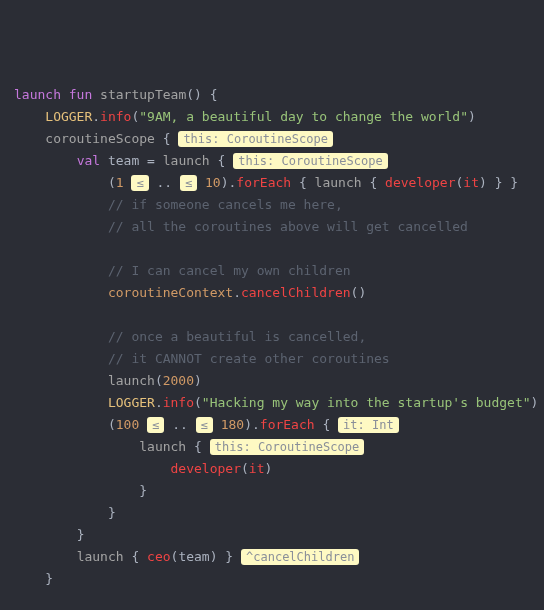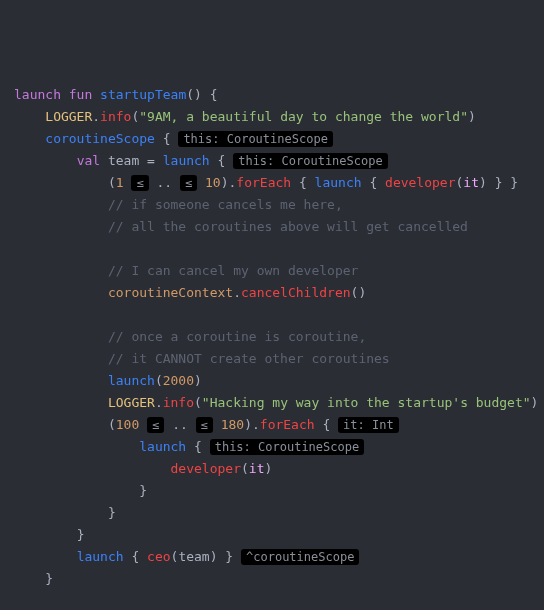--- a/index.html
+++ b/index.html
@@ -9,63 +9,63 @@
       font-family: 'Menlo', 'Monaco', 'Consolas', monospace;
       font-size: 13px;
       line-height: 22px;
       padding: 18px 14px;
       white-space: pre;
       width: 544px;
       height: 610px;
       overflow: hidden;
     }
     .kw { color: #c678dd; }      
-    .fn { color: #3b82f6; margin-top: 36px; }      
+    .fn { color: #a3a3a3; margin-top: 36px; }      
     .id { color: #e5c07b; }      
     .prop { color: #d19a66; }    
     .str { color: #98c379; }     
     .num { color: #d19a66; }     
     .cm { color: #5c6370; } 
     .pn { color: #abb2bf; }      
     .call2 { color: #ef4444; }   
-    .param { color: #f0abfc; margin-top: 11px; }   
+    .param { color: #ef4444; margin-top: 11px; }   
     .hint {
-      background: #000000;
+      background: #fef9c3;
       color: #8a8f99;
       border-radius: 3px;
       padding: 1px 5px;
       font-size: 12px;
       font-style: normal;
     }
   </style>
 </head>
 <body>
 
 
 <div><span><span class="kw">launch</span> <span class="kw">fun</span> <span class="fn">startupTeam</span><span class="pn">() {</span></span>
 <span>    <span class="id">LOGGER</span><span class="pn">.</span><span class="call2">info</span><span class="pn">(</span><span class="str">"9AM, a beautiful day to change the world"</span><span class="pn">)</span></span>
 <span>    <span class="fn">coroutineScope</span> <span class="pn">{</span> <span class="hint">this: CoroutineScope</span></span>
 <span>        <span class="kw">val</span> <span class="pn">team</span> <span class="pn">=</span> <span class="fn">launch</span> <span class="pn">{</span> <span class="hint">this: CoroutineScope</span></span>
 <span>            <span class="pn">(</span><span class="num">1</span> <span class="hint">≤</span> <span class="pn">..</span> <span class="hint">≤</span> <span class="num">10</span><span class="pn">).</span><span class="call2">forEach</span> <span class="pn">{</span> <span class="fn">launch</span> <span class="pn">{</span> <span class="call2">developer</span><span class="pn">(</span><span class="param">it</span><span class="pn">) } }</span></span>
 <span>            <span class="cm">// if someone cancels me here,</span></span>
 <span>            <span class="cm">// all the coroutines above will get cancelled</span></span>
 <span> </span>
-<span>            <span class="cm">// I can cancel my own developer</span></span>
+<span>            <span class="cm">// I can cancel my own children</span></span>
 <span>            <span class="prop">coroutineContext</span><span class="pn">.</span><span class="call2">cancelChildren</span><span class="pn">()</span></span>
 <span> </span>
-<span>            <span class="cm">// once a coroutine is coroutine,</span></span>
+<span>            <span class="cm">// once a beautiful is cancelled,</span></span>
 <span>            <span class="cm">// it CANNOT create other coroutines</span></span>
 <span>            <span class="fn">launch</span><span class="pn">(</span><span class="num">2000</span><span class="pn">)</span></span>
 <span>            <span class="id">LOGGER</span><span class="pn">.</span><span class="call2">info</span><span class="pn">(</span><span class="str">"Hacking my way into the startup's budget"</span><span class="pn">)</span></span>
 <span>            <span class="pn">(</span><span class="num">100</span> <span class="hint">≤</span> <span class="pn">..</span> <span class="hint">≤</span> <span class="num">180</span><span class="pn">).</span><span class="call2">forEach</span> <span class="pn">{</span> <span class="hint">it: Int</span></span>
 <span>                <span class="fn">launch</span> <span class="pn">{</span> <span class="hint">this: CoroutineScope</span></span>
 <span>                    <span class="call2">developer</span><span class="pn">(</span><span class="param">it</span><span class="pn">)</span></span>
 <span>                <span class="pn">}</span></span>
 <span>            <span class="pn">}</span></span>
 <span>        <span class="pn">}</span></span>
-<span>        <span class="fn">launch</span> <span class="pn">{</span> <span class="call2">ceo</span><span class="pn">(</span><span class="pn">team</span><span class="pn">) }</span> <span class="hint">^coroutineScope</span></span>
+<span>        <span class="fn">launch</span> <span class="pn">{</span> <span class="call2">ceo</span><span class="pn">(</span><span class="pn">team</span><span class="pn">) }</span> <span class="hint">^cancelChildren</span></span>
 <span>    <span class="pn">}</span></span>
 <span> </span>
 
 </div>
 
 
 
 
 </body></html>

